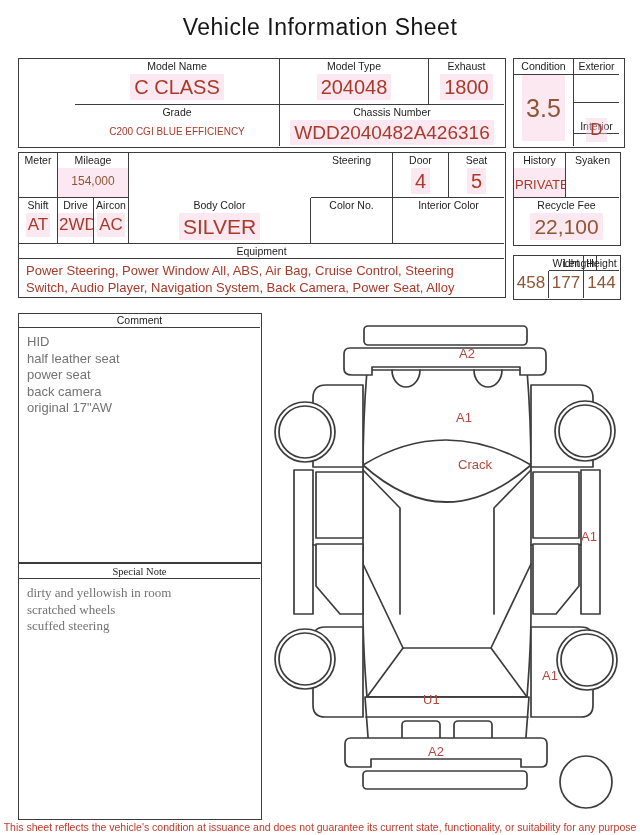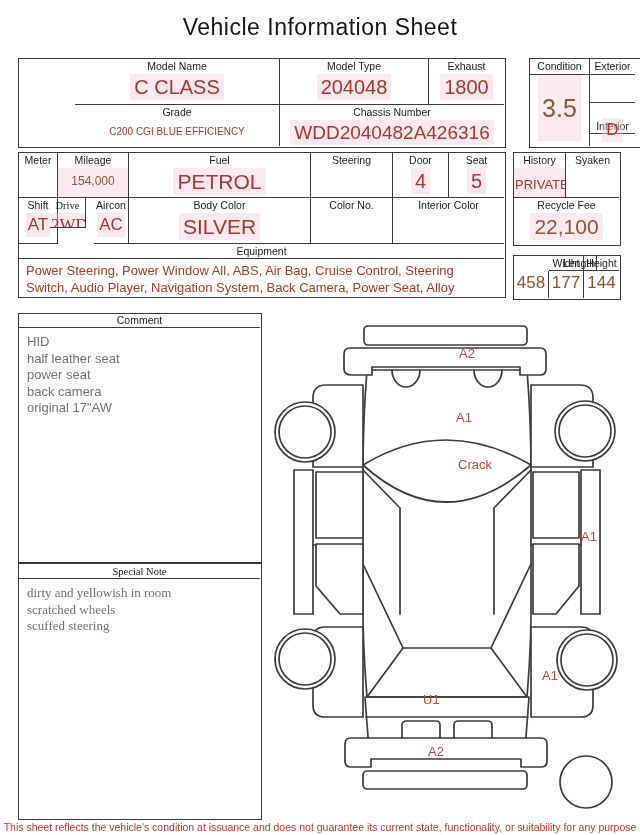--- a/index.html
+++ b/index.html
@@ -51,21 +51,21 @@
     <div class="cell br" style="left:56px;top:46px;width:205px;height:41px;">
       <div class="lbl">Grade</div>
       <div class="val fs10"><span>C200 CGI BLUE EFFICIENCY AVANTGARDE</span></div>
     </div>
     <div class="cell" style="left:261px;top:46px;width:224px;height:41px;">
       <div class="lbl">Chassis Number</div>
       <div class="val fs19"><span class="hl">WDD2040482A426316</span></div>
     </div>
   </div>
 
-  <div class="box" style="left:513px;top:58px;width:112px;height:90px;margin-left:16px;">
+  <div class="box" style="left:513px;top:58px;width:112px;height:90px;">
     <div class="cell br bb lbl" style="left:0;top:0;width:60px;height:16px;">Condition</div>
     <div class="cell br val brown" style="left:0;top:16px;width:60px;height:71px;font-size:25px;line-height:66px;">
       <span class="hl">3.5</span>
     </div>
     <div class="cell bb lbl" style="left:60px;top:0;width:45px;height:16px;">Exterior</div>
     <div class="cell bb val fs17" style="left:60px;top:16px;width:45px;height:28px;"></div>
     <div class="cell bb lbl" style="left:60px;top:60px;width:45px;height:15px;">Interior</div>
     <div class="cell val fs17" style="left:60px;top:59px;width:45px;height:28px;">
       <span class="hl">D</span>
     </div>
@@ -73,42 +73,38 @@
 
   <div class="box" style="left:18px;top:152px;width:488px;height:146px;">
     <div class="cell br bb" style="left:0;top:0;width:39px;height:45px;">
       <div class="lbl">Meter</div>
       <div class="val fs13"></div>
     </div>
     <div class="cell br bb" style="left:39px;top:0;width:71px;height:45px;">
       <div class="lbl">Mileage</div>
       <div class="val brown fs12"><span class="hl">154,000 KM</span></div>
     </div>
-    <div class="cell br bb" style="left:110px;top:0;width:182px;height:45px;">
-      <div class="lbl">Fuel</div>
-      <div class="val fs21"><span class="hl">PETROL</span></div>
-    </div>
     <div class="cell br bb" style="left:292px;top:0;width:82px;height:45px;">
       <div class="lbl">Steering</div>
       <div class="val fs13"></div>
     </div>
     <div class="cell br bb" style="left:374px;top:0;width:56px;height:45px;">
       <div class="lbl">Door</div>
       <div class="val fs20"><span class="hl">4</span></div>
     </div>
     <div class="cell bb" style="left:430px;top:0;width:55px;height:45px;">
       <div class="lbl">Seat</div>
       <div class="val fs20"><span class="hl">5</span></div>
     </div>
 
     <div class="cell br bb" style="left:0;top:45px;width:39px;height:46px;">
       <div class="lbl">Shift</div>
       <div class="val fs17"><span class="hl" style="padding:0 2px;">AT</span></div>
     </div>
-    <div class="cell br bb" style="left:31px;top:45px;width:36px;height:30px;font-family:Liberation Serif, serif;">
+    <div class="cell br bb" style="left:39px;top:45px;width:36px;height:46px;">
       <div class="lbl">Drive</div>
       <div class="val fs17"><span class="hl" style="padding:0 1px;">2WD</span></div>
     </div>
     <div class="cell br bb" style="left:75px;top:45px;width:35px;height:46px;">
       <div class="lbl">Aircon</div>
       <div class="val fs17"><span class="hl" style="padding:0 2px;">AC</span></div>
     </div>
     <div class="cell br bb" style="left:110px;top:45px;width:182px;height:46px;">
       <div class="lbl">Body Color</div>
       <div class="val fs21"><span class="hl">SILVER</span></div>

